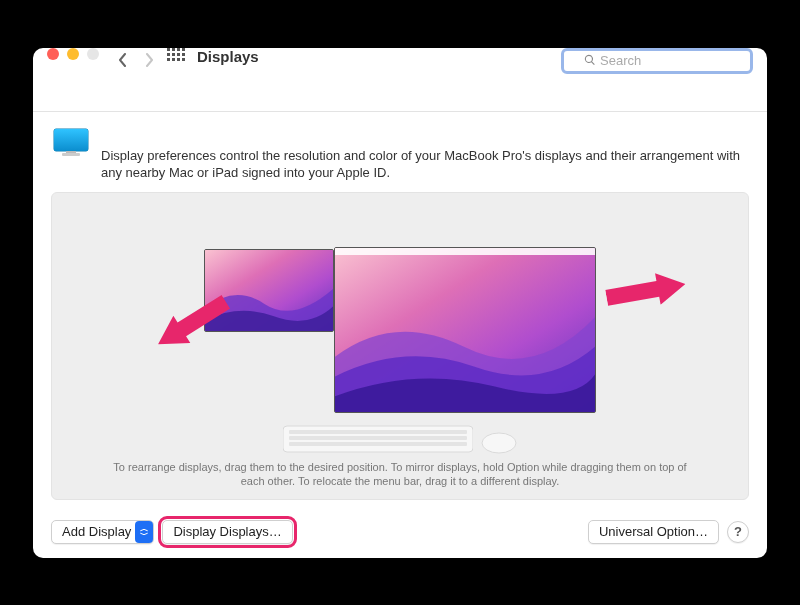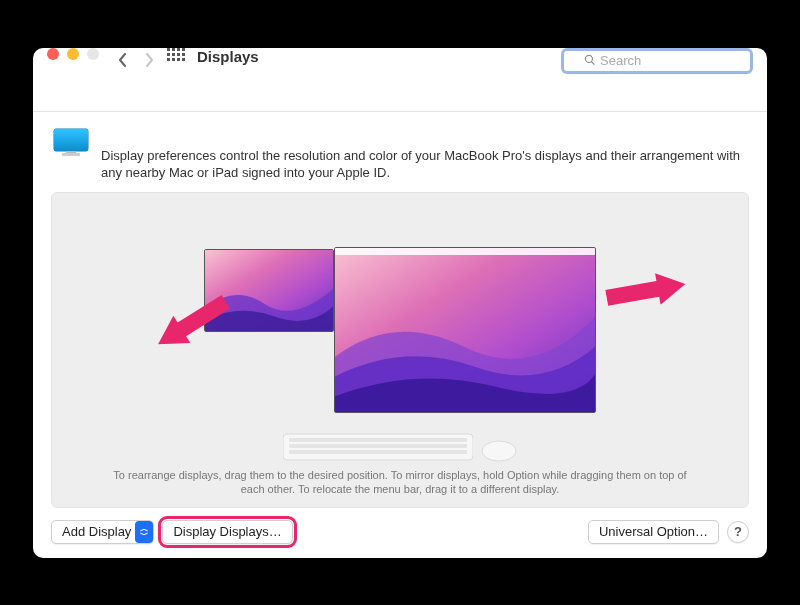--- a/index.html
+++ b/index.html
@@ -156,21 +156,21 @@
     line-height: 1.3;
     color: #777;
     padding: 6px 60px 10px 60px;
   }
 
   
   .footer {
     display: flex;
     align-items: center;
     gap: 8px;
-    padding-top: 12px;
+    padding-top: 20px;
   }
   .btn {
     height: 24px;
     padding: 0 10px;
     font-size: 13px;
     color: #222;
     background: #fff;
     border: 1px solid #cfcfcf;
     border-radius: 5px;
     box-shadow: 0 1px 1px rgba(0,0,0,.06);

